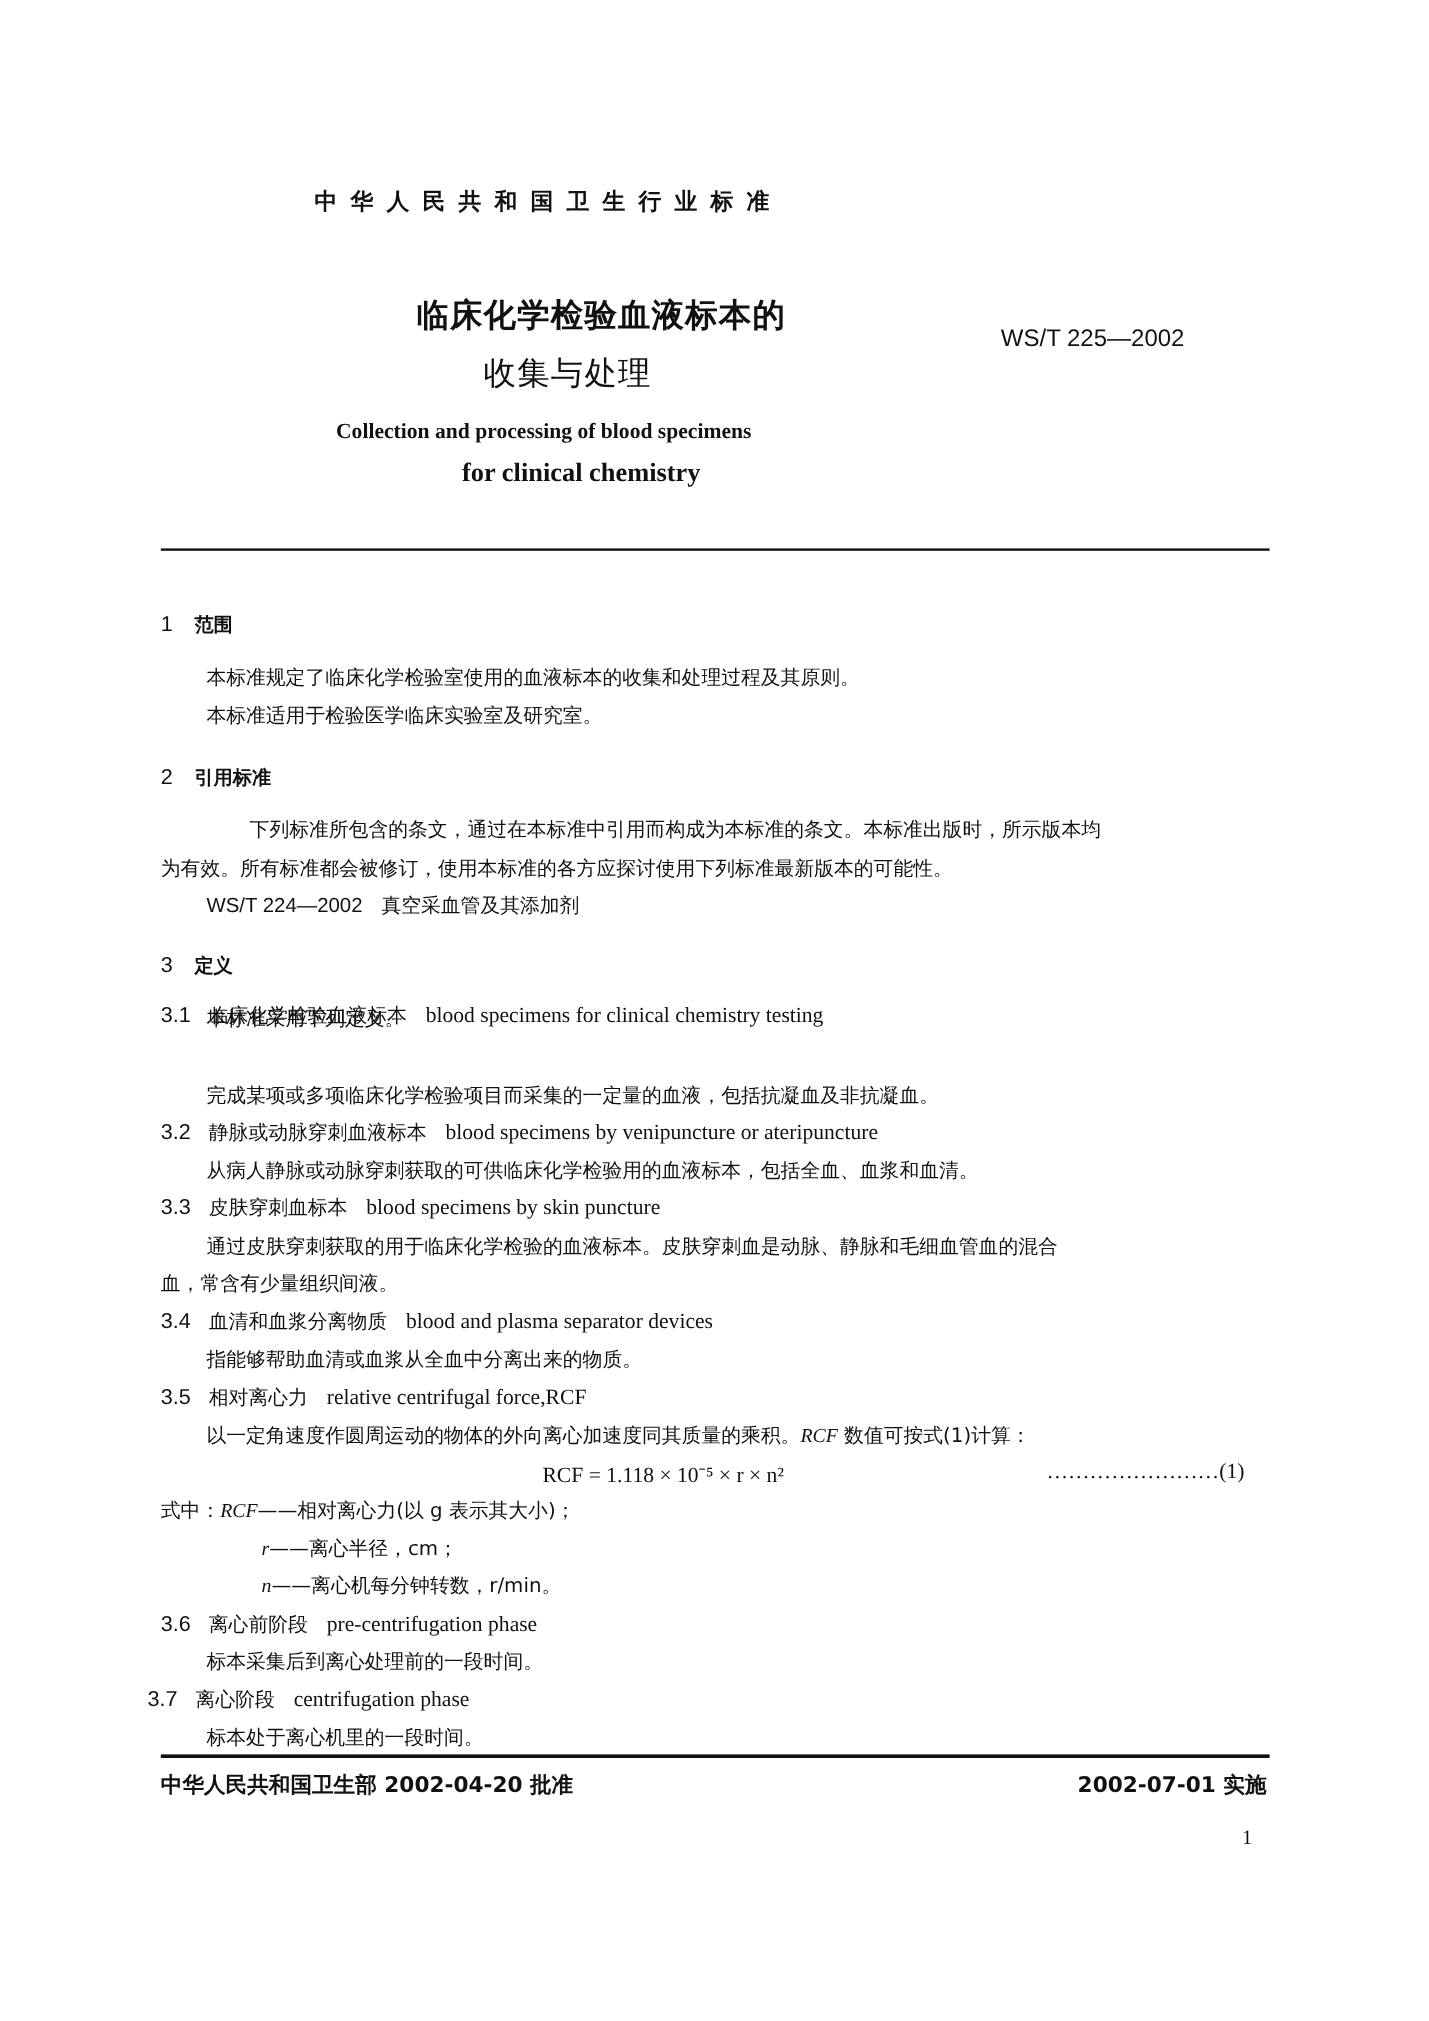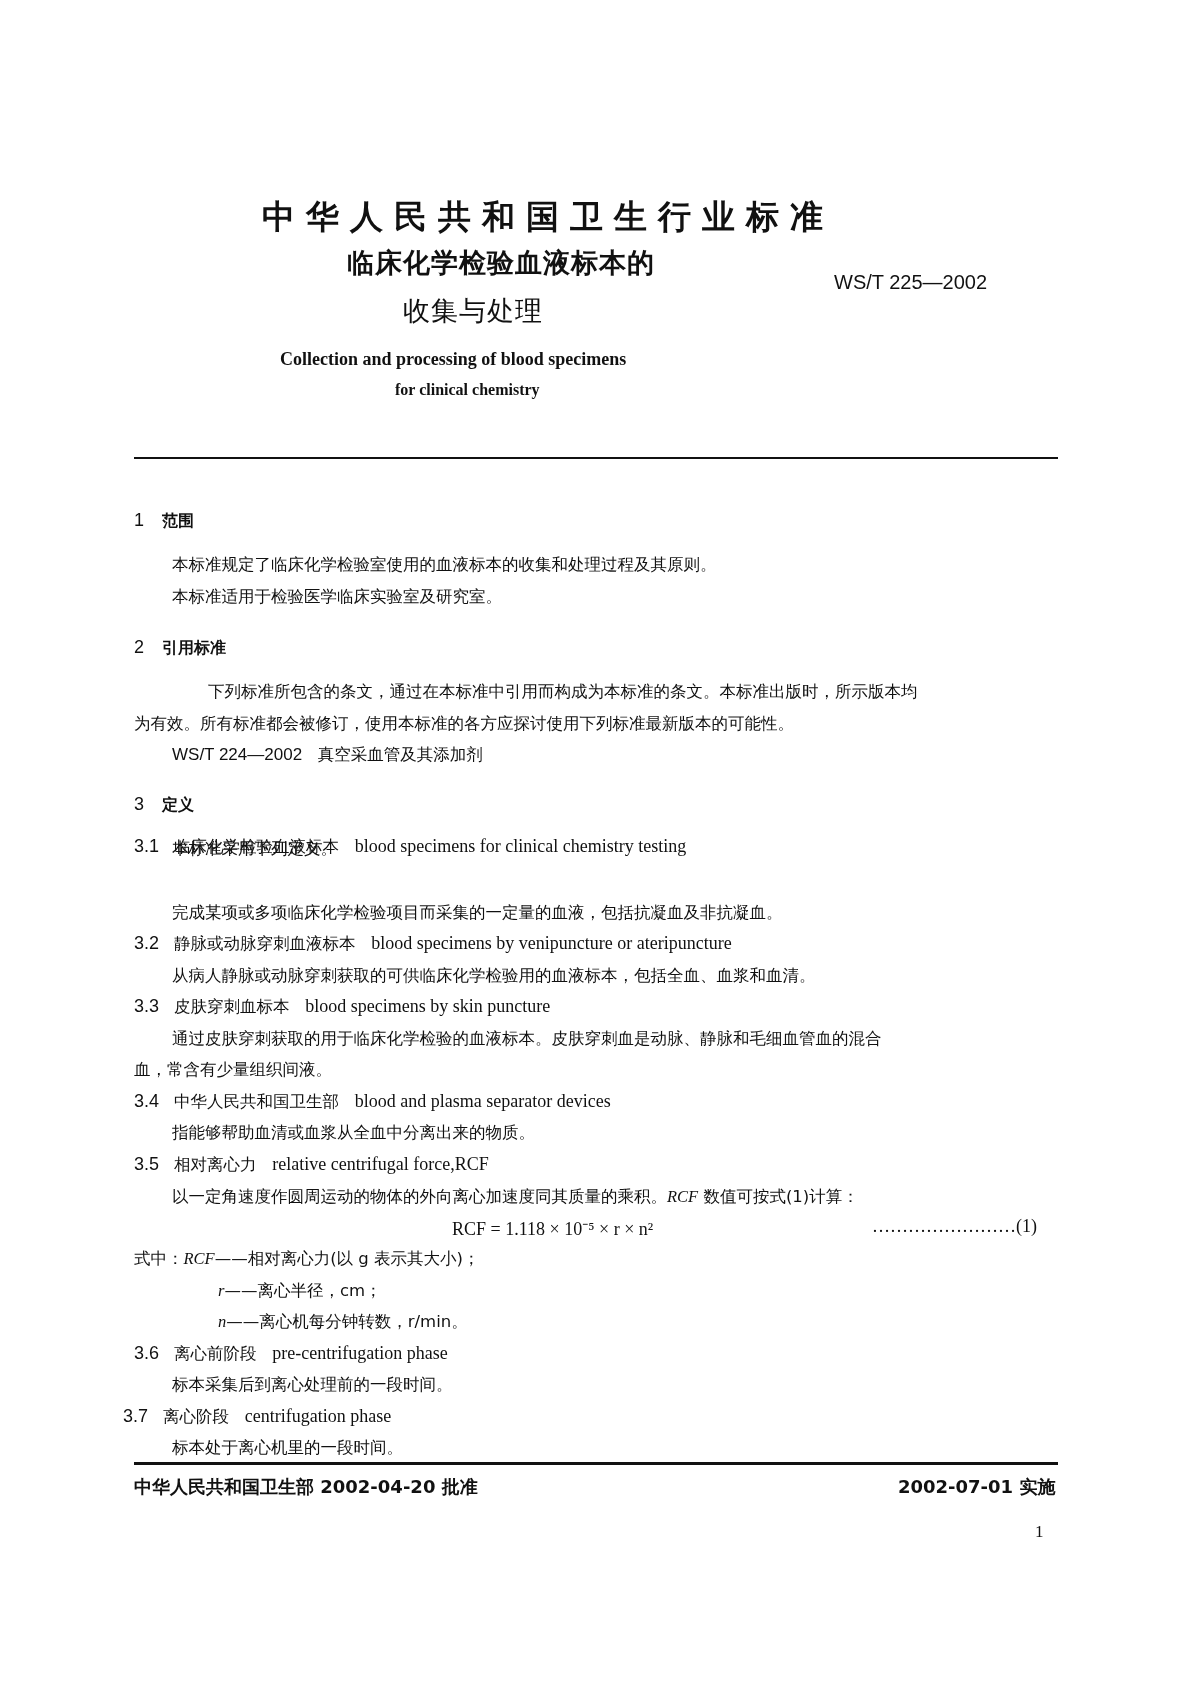--- a/index.html
+++ b/index.html
@@ -1,24 +1,24 @@
 <!DOCTYPE html>
 <html><head>
 <meta charset="utf-8">
 <style>
   html, body { margin:0; padding:0; background:#ffffff; }
   body { width:1191px; height:1684px; position:relative; overflow:hidden;
          font-family: "DejaVu Serif", "Liberation Serif", serif; color:#111; }
   .abs { position:absolute; white-space:nowrap; }
-  .std-header { left:262px; top:155px; font-family:"DejaVu Sans", sans-serif; font-weight:bold; font-size:33px; letter-spacing:11px;margin-top:40px; }
+  .std-header { left:262px; top:155px; font-family:"DejaVu Sans", sans-serif; font-weight:bold; font-size:19px; letter-spacing:11px; }
   .title1 { left:312px; top:245px; font-family:"DejaVu Sans", sans-serif; font-weight:bold; font-size:27px; letter-spacing:1px;margin-left:35px; }
   .title2 { left:403px; top:293px; font-family:"DejaVu Sans", sans-serif; font-weight:normal; font-size:27px; letter-spacing:1px; }
   .std-code { left:834px; top:271px; font-family:"Liberation Sans", sans-serif; font-size:20px; }
   .en1 { left:280px; top:349px; font-family:"Liberation Serif", serif; font-weight:bold; font-size:18px;text-align:right; }
-  .en2 { left:395px; top:381px; font-family:"Liberation Serif", serif; font-weight:bold; font-size:16px; }
+  .en2 { left:385px; top:381px; font-family:"Liberation Serif", serif; font-weight:bold; font-size:22px; }
   .rule-top { left:134px; top:457px; width:924px; height:2px; background:#111; }
   .rule-bottom { left:134px; top:1462px; width:924px; height:3px; background:#111; }
   .sec { font-family:"DejaVu Sans", sans-serif; font-weight:bold; font-size:16px; }
   .sec .num { font-weight:normal; font-family:"Liberation Sans", sans-serif; font-size:18px; margin-right:18px; }
   .body { font-family:"DejaVu Sans", sans-serif; font-size:16.5px; }
   .en { font-family:"Liberation Serif", serif; font-size:18px; }
   .it { font-style:italic; font-family:"Liberation Serif", serif; }
   .clause-num { font-family:"Liberation Sans", sans-serif; font-size:18px; display:inline-block; width:40px; }
   .footer-left { left:134px; top:1475px; font-family:"DejaVu Sans", sans-serif; font-weight:bold; font-size:18px; }
   .footer-right { left:898px; top:1475px; font-family:"DejaVu Sans", sans-serif; font-weight:bold; font-size:18px; }
@@ -66,21 +66,21 @@
 </div>
 <div class="abs body" style="left:172px; top:965px;">从病人静脉或动脉穿刺获取的可供临床化学检验用的血液标本，包括全血、血浆和血清。</div>
 
 <div class="abs body" style="left:134px; top:996px;">
   <span class="clause-num">3.3</span><span>皮肤穿刺血标本</span>&nbsp;&nbsp;&nbsp;<span class="en">blood specimens by skin puncture</span>
 </div>
 <div class="abs body" style="left:172px; top:1028px;">通过皮肤穿刺获取的用于临床化学检验的血液标本。皮肤穿刺血是动脉、静脉和毛细血管血的混合</div>
 <div class="abs body" style="left:134px; top:1059px;">血，常含有少量组织间液。</div>
 
 <div class="abs body" style="left:134px; top:1091px;">
-  <span class="clause-num">3.4</span><span>中华人民共和国卫生部</span>&nbsp;&nbsp;&nbsp;<span class="en">blood and plasma separator devices</span>
+  <span class="clause-num">3.4</span><span>血清和血浆分离物质</span>&nbsp;&nbsp;&nbsp;<span class="en">blood and plasma separator devices</span>
 </div>
 <div class="abs body" style="left:172px; top:1122px;">指能够帮助血清或血浆从全血中分离出来的物质。</div>
 
 <div class="abs body" style="left:134px; top:1154px;">
   <span class="clause-num">3.5</span><span>相对离心力</span>&nbsp;&nbsp;&nbsp;<span class="en">relative centrifugal force,RCF</span>
 </div>
 <div class="abs body" style="left:172px; top:1186px;">
   <span>以一定角速度作圆周运动的物体的外向离心加速度同其质量的乘积。</span><span class="it">RCF</span><span> 数值可按式(1)计算：</span>
 </div>
 <div class="abs formula" style="left:452px; top:1216px;">RCF = 1.118 × 10⁻⁵ × r × n²</div>

